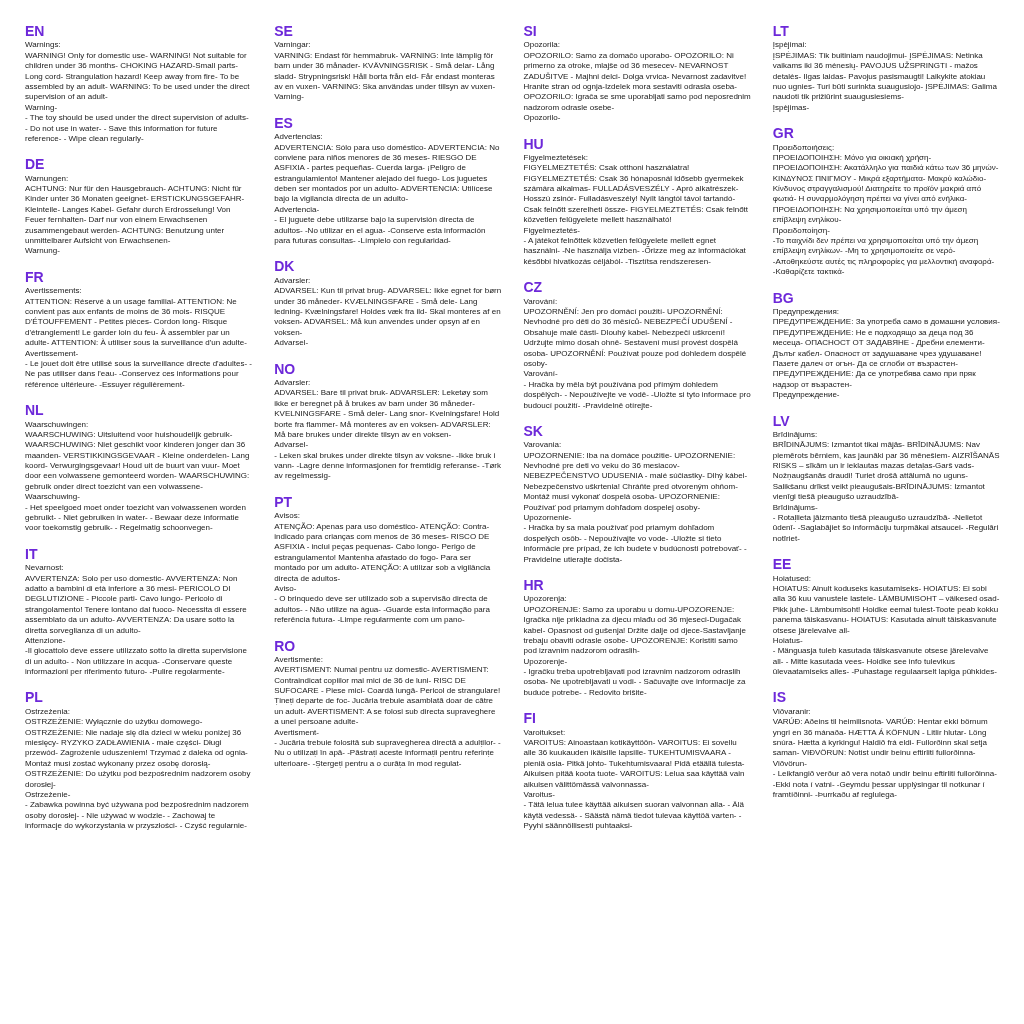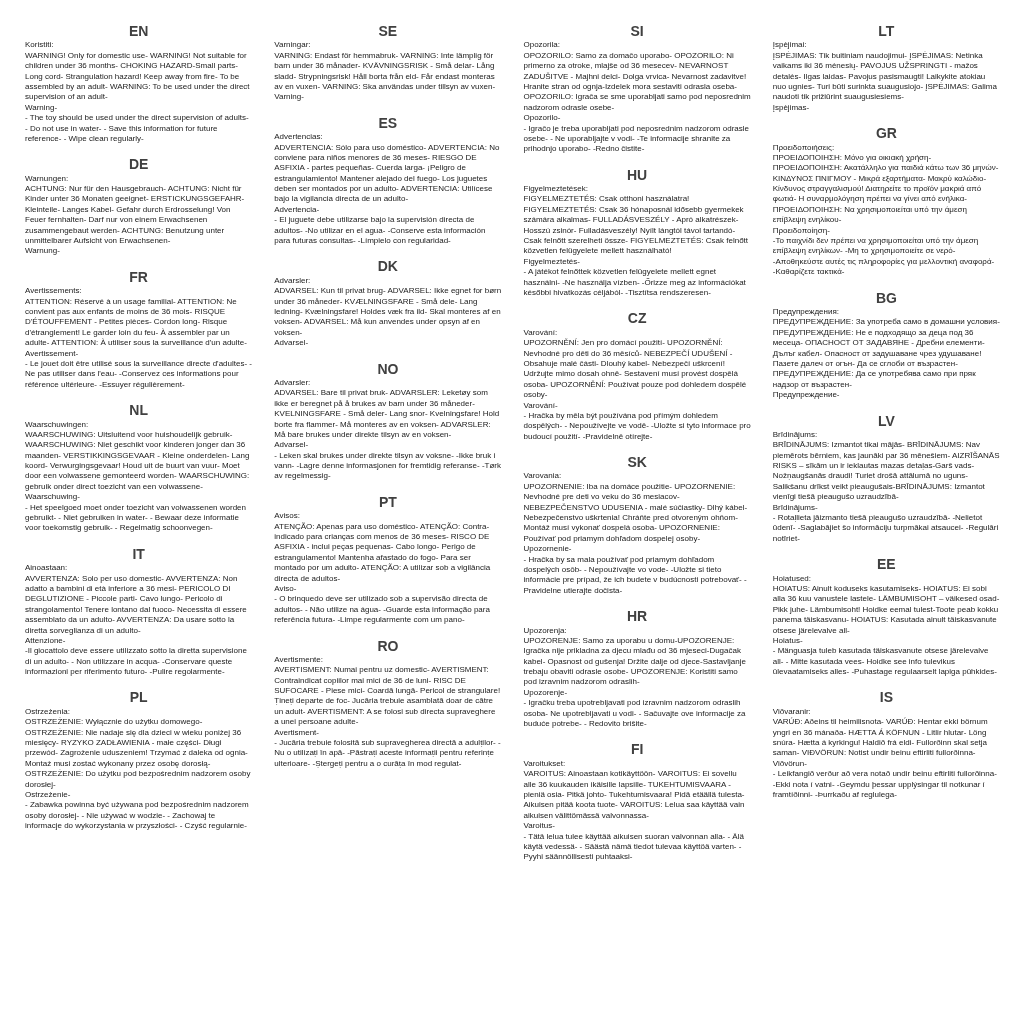--- a/index.html
+++ b/index.html
@@ -30,22 +30,21 @@
     min-width: 0;
   }
   .lang-section {
     margin: 0 0 13px 0;
   }
   .lang-code {
     font-size: 14px;
     font-weight: bold;
     margin: 0 0 1px 0;
     line-height: 1.1;
-    color: #404040;
-    text-align: center;
+    color: #6d28d9;
   }
   .sec-title {
     font-size: 8px;
     line-height: 1.3;
     margin: 0;
     color: #1a1a1a;
   }
   .sec-para {
     font-size: 8px;
     line-height: 1.3;
@@ -54,21 +53,21 @@
     word-wrap: break-word;
   }
 </style>
 </head>
 <body>
 
 <div class="sheet" id="sheet">
     <div class="column">
       <section class="lang-section">
         <h2 class="lang-code">EN</h2>
-        <p class="sec-title">Koristiti:</p>
+        <p class="sec-title">Warnings:</p>
         <p class="sec-para">WARNING! Only for domestic use- WARNING! Not suitable for children under 36 months- CHOKING HAZARD-Small parts- Long cord- Strangulation hazard! Keep away from fire- To be assembled by an adult- WARNING: To be used under the direct supervision of an adult-</p>
         <p class="sec-para">Warning-</p>
         <p class="sec-para">- The toy should be used under the direct supervision of adults- - Do not use in water- - Save this information for future reference- - Wipe clean regularly-</p>
       </section>
       <section class="lang-section">
         <h2 class="lang-code">DE</h2>
         <p class="sec-title">Warnungen:</p>
         <p class="sec-para">ACHTUNG: Nur für den Hausgebrauch- ACHTUNG: Nicht für Kinder unter 36 Monaten geeignet- ERSTICKUNGSGEFAHR-Kleinteile- Langes Kabel- Gefahr durch Erdrosselung! Von Feuer fernhalten- Darf nur von einem Erwachsenen zusammengebaut werden- ACHTUNG: Benutzung unter unmittelbarer Aufsicht von Erwachsenen-</p>
         <p class="sec-para">Warnung-</p>
       </section>
@@ -81,21 +80,21 @@
       </section>
       <section class="lang-section">
         <h2 class="lang-code">NL</h2>
         <p class="sec-title">Waarschuwingen:</p>
         <p class="sec-para">WAARSCHUWING: Uitsluitend voor huishoudelijk gebruik- WAARSCHUWING: Niet geschikt voor kinderen jonger dan 36 maanden- VERSTIKKINGSGEVAAR - Kleine onderdelen- Lang koord- Verwurgingsgevaar! Houd uit de buurt van vuur- Moet door een volwassene gemonteerd worden- WAARSCHUWING: gebruik onder direct toezicht van een volwassene-</p>
         <p class="sec-para">Waarschuwing-</p>
         <p class="sec-para">- Het speelgoed moet onder toezicht van volwassenen worden gebruikt- - Niet gebruiken in water- - Bewaar deze informatie voor toekomstig gebruik- - Regelmatig schoonvegen-</p>
       </section>
       <section class="lang-section">
         <h2 class="lang-code">IT</h2>
-        <p class="sec-title">Ainoastaan:</p>
+        <p class="sec-title">Nevarnost:</p>
         <p class="sec-para">AVVERTENZA: Solo per uso domestic- AVVERTENZA: Non adatto a bambini di età inferiore a 36 mesi- PERICOLO DI DEGLUTIZIONE - Piccole parti- Cavo lungo- Pericolo di strangolamento! Tenere lontano dal fuoco- Necessita di essere assemblato da un adulto- AVVERTENZA: Da usare sotto la diretta sorveglianza di un adulto-</p>
         <p class="sec-para">Attenzione-</p>
         <p class="sec-para">-Il giocattolo deve essere utilizzato sotto la diretta supervisione di un adulto- - Non utilizzare in acqua- -Conservare queste informazioni per riferimento futuro- -Pulire regolarmente-</p>
       </section>
       <section class="lang-section">
         <h2 class="lang-code">PL</h2>
         <p class="sec-title">Ostrzeżenia:</p>
         <p class="sec-para">OSTRZEŻENIE: Wyłącznie do użytku domowego- OSTRZEŻENIE: Nie nadaje się dla dzieci w wieku poniżej 36 miesięcy- RYZYKO ZADŁAWIENIA - małe części- Długi przewód- Zagrożenie uduszeniem! Trzymać z daleka od ognia- Montaż musi zostać wykonany przez osobę dorosłą- OSTRZEŻENIE: Do użytku pod bezpośrednim nadzorem osoby dorosłej-</p>
         <p class="sec-para">Ostrzeżenie-</p>
         <p class="sec-para">- Zabawka powinna być używana pod bezpośrednim nadzorem osoby dorosłej- - Nie używać w wodzie- - Zachowaj te informacje do wykorzystania w przyszłości- - Czyść regularnie-</p>
@@ -142,21 +141,20 @@
         <p class="sec-para">Avertisment-</p>
         <p class="sec-para">- Jucăria trebuie folosită sub supravegherea directă a adulților- - Nu o utilizați în apă- -Păstrați aceste informații pentru referințe ulterioare- -Ștergeți pentru a o curăța în mod regulat-</p>
       </section>
     </div>
     <div class="column">
       <section class="lang-section">
         <h2 class="lang-code">SI</h2>
         <p class="sec-title">Opozorila:</p>
         <p class="sec-para">OPOZORILO: Samo za domačo uporabo- OPOZORILO: Ni primerno za otroke, mlajše od 36 mesecev- NEVARNOST ZADUŠITVE - Majhni delci- Dolga vrvica- Nevarnost zadavitve! Hranite stran od ognja-Izdelek mora sestaviti odrasla oseba- OPOZORILO: Igrača se sme uporabljati samo pod neposrednim nadzorom odrasle osebe-</p>
         <p class="sec-para">Opozorilo-</p>
-        <p class="sec-para">- Igračo je treba uporabljati pod neposrednim nadzorom odrasle osebe- - Ne uporabljajte v vodi- -Te informacije shranite za prihodnjo uporabo- -Redno čistite-</p>
       </section>
       <section class="lang-section">
         <h2 class="lang-code">HU</h2>
         <p class="sec-title">Figyelmeztetések:</p>
         <p class="sec-para">FIGYELMEZTETÉS: Csak otthoni használatra! FIGYELMEZTETÉS: Csak 36 hónaposnál idősebb gyermekek számára alkalmas- FULLADÁSVESZÉLY - Apró alkatrészek- Hosszú zsinór- Fulladásveszély! Nyílt lángtól távol tartandó- Csak felnőtt szerelheti össze- FIGYELMEZTETÉS: Csak felnőtt közvetlen felügyelete mellett használható!</p>
         <p class="sec-para">Figyelmeztetés-</p>
         <p class="sec-para">- A játékot felnőttek közvetlen felügyelete mellett egnet használni- -Ne használja vízben- -Őrizze meg az információkat későbbi hivatkozás céljából- -Tisztítsa rendszeresen-</p>
       </section>
       <section class="lang-section">
         <h2 class="lang-code">CZ</h2>

